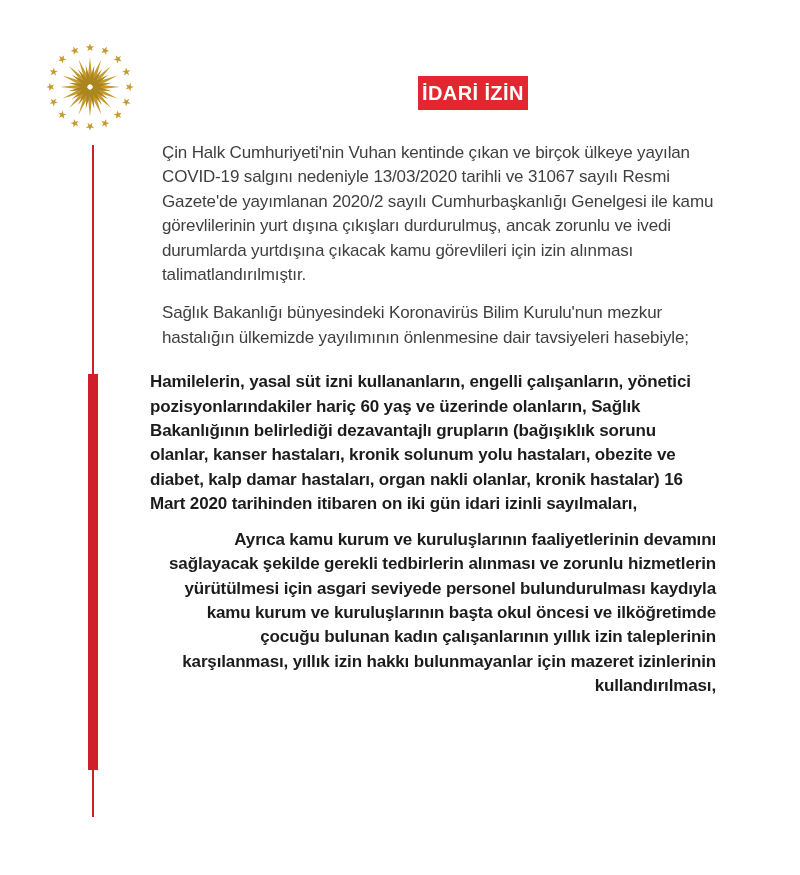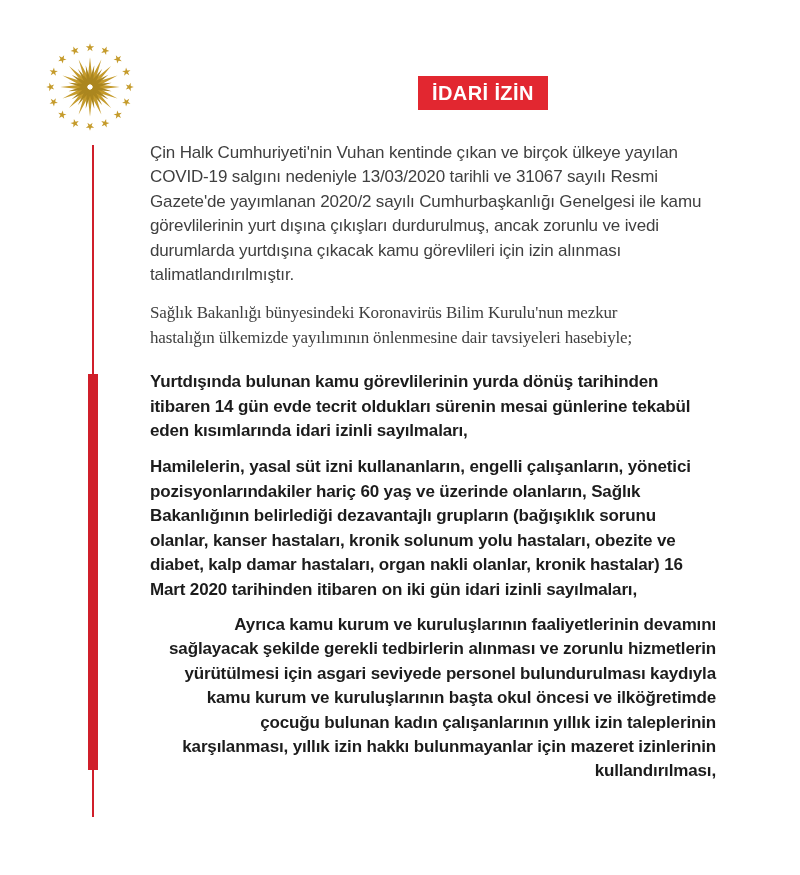--- a/index.html
+++ b/index.html
@@ -12,40 +12,40 @@
   }
   
   .seal{position:absolute;left:42px;top:39px;width:96px;height:96px;}
   .org-title{
     position:absolute;left:150px;top:54px;
     font-size:19px;line-height:26px;letter-spacing:1.1px;
     color:#3c3c3c;font-weight:400;white-space:pre-line;
   }
   .badge{
     position:absolute;left:418px;top:76px;
-    min-width:92px;height:34px;padding:0 14px;
+    min-width:92px;height:34px;padding:0 4px;
     display:flex;align-items:center;justify-content:center;
     color:#ffffff;font-weight:700;font-size:20px;letter-spacing:0.4px;
   }
   
   .thin-line{position:absolute;left:92px;top:145px;width:2px;height:672px;}
   .thick-line{position:absolute;left:88px;top:374px;width:10px;height:396px;}
   
   .doc{
     position:absolute;left:150px;top:141px;width:566px;
   }
   .doc p{
     margin:0;
     font-size:17px;line-height:24.4px;letter-spacing:-0.15px;
     white-space:pre-line;
   }
-  .doc p.regular{color:#3f3f3f;font-weight:400;}
+  .doc p.regular{color:#3f3f3f;font-weight:400;margin-left:12px;}
   .doc p.bold{color:#1c1c1c;font-weight:700;}
   .mb14{margin-bottom:14px !important;}
-  .mb20{margin-bottom:20px !important;font-family:Liberation Serif, serif;}
+  .mb20{margin-bottom:20px !important;}
   .mb12{margin-bottom:12px !important;}
   .mb11{margin-bottom:11px !important;}
   .mb6{margin-bottom:6px !important;text-align:right;}
 </style>
 </head>
 <body>
 
 <div class="page">
 
   <svg class="seal" viewBox="-50 -50 100 100" aria-hidden="true">
@@ -118,23 +118,20 @@
 
   <div class="doc">
     <p class="regular mb14">Çin Halk Cumhuriyeti'nin Vuhan kentinde çıkan ve birçok ülkeye yayılan
 COVID-19 salgını nedeniyle 13/03/2020 tarihli ve 31067 sayılı Resmi
 Gazete'de yayımlanan 2020/2 sayılı Cumhurbaşkanlığı Genelgesi ile kamu
 görevlilerinin yurt dışına çıkışları durdurulmuş, ancak zorunlu ve ivedi
 durumlarda yurtdışına çıkacak kamu görevlileri için izin alınması
 talimatlandırılmıştır.</p>
     <p class="regular mb20">Sağlık Bakanlığı bünyesindeki Koronavirüs Bilim Kurulu'nun mezkur
 hastalığın ülkemizde yayılımının önlenmesine dair tavsiyeleri hasebiyle;</p>
-    <p class="bold mb12">Yurtdışında bulunan kamu görevlilerinin yurda dönüş tarihinden
-itibaren 14 gün evde tecrit oldukları sürenin mesai günlerine tekabül
-eden kısımlarında idari izinli sayılmaları,</p>
     <p class="bold mb11">Hamilelerin, yasal süt izni kullananların, engelli çalışanların, yönetici
 pozisyonlarındakiler hariç 60 yaş ve üzerinde olanların, Sağlık
 Bakanlığının belirlediği dezavantajlı grupların (bağışıklık sorunu
 olanlar, kanser hastaları, kronik solunum yolu hastaları, obezite ve
 diabet, kalp damar hastaları, organ nakli olanlar, kronik hastalar) 16
 Mart 2020 tarihinden itibaren on iki gün idari izinli sayılmaları,</p>
     <p class="bold mb6">Ayrıca kamu kurum ve kuruluşlarının faaliyetlerinin devamını
 sağlayacak şekilde gerekli tedbirlerin alınması ve zorunlu hizmetlerin
 yürütülmesi için asgari seviyede personel bulundurulması kaydıyla
 kamu kurum ve kuruluşlarının başta okul öncesi ve ilköğretimde

